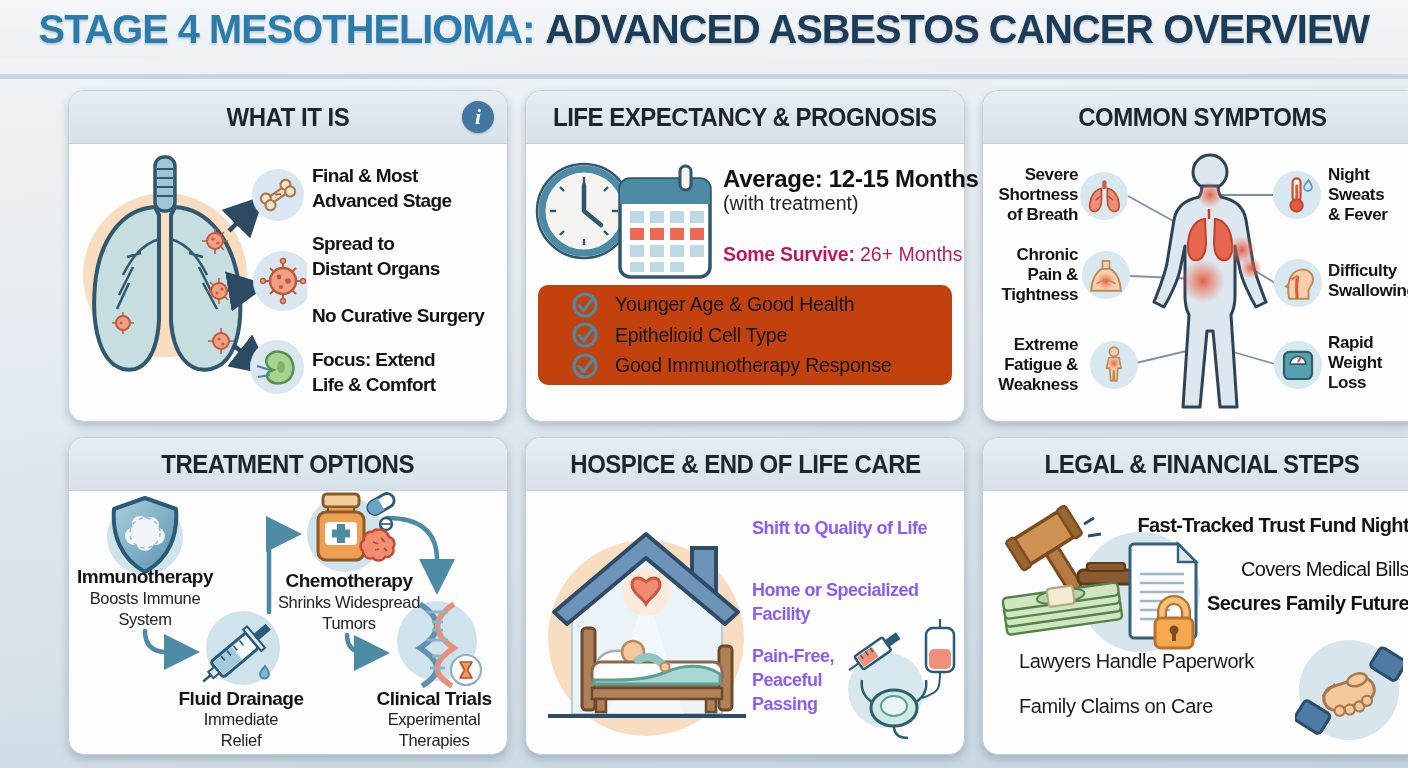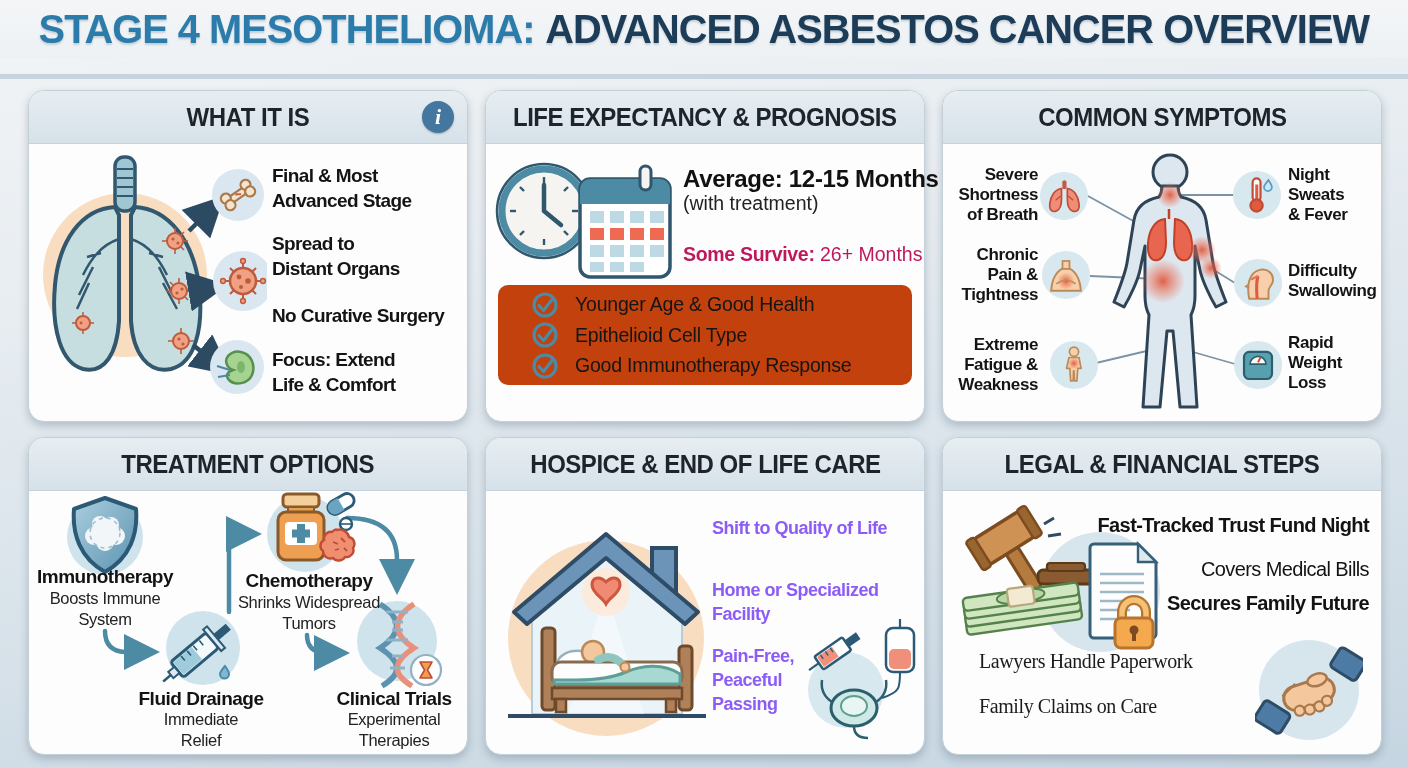--- a/index.html
+++ b/index.html
@@ -9,21 +9,21 @@
     background:linear-gradient(172deg,#f2f4f6 0%,#e9eef2 28%,#d6e1e9 70%,#c5d5e1 100%);
   }
   .title-bar{position:absolute;left:0;top:0;width:1408px;height:58px;
     background:linear-gradient(#f4f6f8,#edf1f4);display:flex;align-items:center;justify-content:center;}
   .title-bar .t{font-weight:bold;font-size:41px;letter-spacing:-1px;transform:scaleX(.97);
     text-shadow:0 2px 2px rgba(120,140,160,.35);white-space:nowrap;}
   .t-lead{color:#2b7cab;}
   .t-rest{color:#1c3c58;margin-left:11px;}
   .title-divider{position:absolute;left:0;top:74px;width:1408px;height:5px;background:#c7d3dd;}
   .card{position:absolute;width:438px;background:#fdfdfe;border:1px solid #c3d0d8;
-    border-radius:16px;box-shadow:0 4px 8px rgba(45,65,85,.25);}
+    border-radius:16px;box-shadow:0 4px 8px rgba(45,65,85,.25);margin-left:40px;}
   .row1{top:90px;height:330px;}
   .row2{top:437px;height:316px;}
   .c1{left:28px;} .c2{left:485px;} .c3{left:942px;}
   .card-header{position:absolute;left:0;top:0;right:0;height:52px;
     background:linear-gradient(#e7eef2,#d6e1e9);border-radius:15px 15px 0 0;
     border-bottom:1px solid #c6d3dc;display:flex;align-items:center;justify-content:center;}
   .card-header .h{font-weight:bold;font-size:25px;color:#1e242a;letter-spacing:-.5px;transform:scaleX(.96);white-space:nowrap;}
   .content{position:absolute;left:0;top:52px;right:0;bottom:0;}
   .abs{position:absolute;}
   .pre{white-space:pre-line;}
@@ -49,21 +49,21 @@
   .sym-icon{position:absolute;width:48px;height:48px;border-radius:50%;background:#d7e8ef;
     display:flex;align-items:center;justify-content:center;}
   
   .tx-name{position:absolute;font-weight:bold;font-size:19px;color:#131313;text-align:center;letter-spacing:-.5px;}
   .tx-desc{position:absolute;font-size:16.5px;line-height:21px;color:#222;text-align:center;letter-spacing:-.3px;}
   
   .hospice-item{position:absolute;left:226px;font-weight:bold;font-size:18px;line-height:24px;
     color:#8b5cf6;letter-spacing:-.5px;width:208px;}
   
   .legal-claim{position:absolute;left:108px;width:318px;text-align:right;color:#131313;letter-spacing:-.6px;white-space:nowrap;}
-  .legal-support{position:absolute;left:36px;font-size:20px;color:#1b1b1b;letter-spacing:-.4px;white-space:nowrap;font-family:Liberation Serif, serif;}
+  .legal-support{position:absolute;left:36px;font-size:20px;color:#1b1b1b;letter-spacing:-.4px;white-space:nowrap;}
 </style>
 </head>
 <body>
 
 <div class="title-bar">
   <div class="t">
     <span class="t-lead">STAGE 4 MESOTHELIOMA:</span><span class="t-rest">ADVANCED ASBESTOS CANCER OVERVIEW</span>
   </div>
 </div>
 <div class="title-divider"></div>

